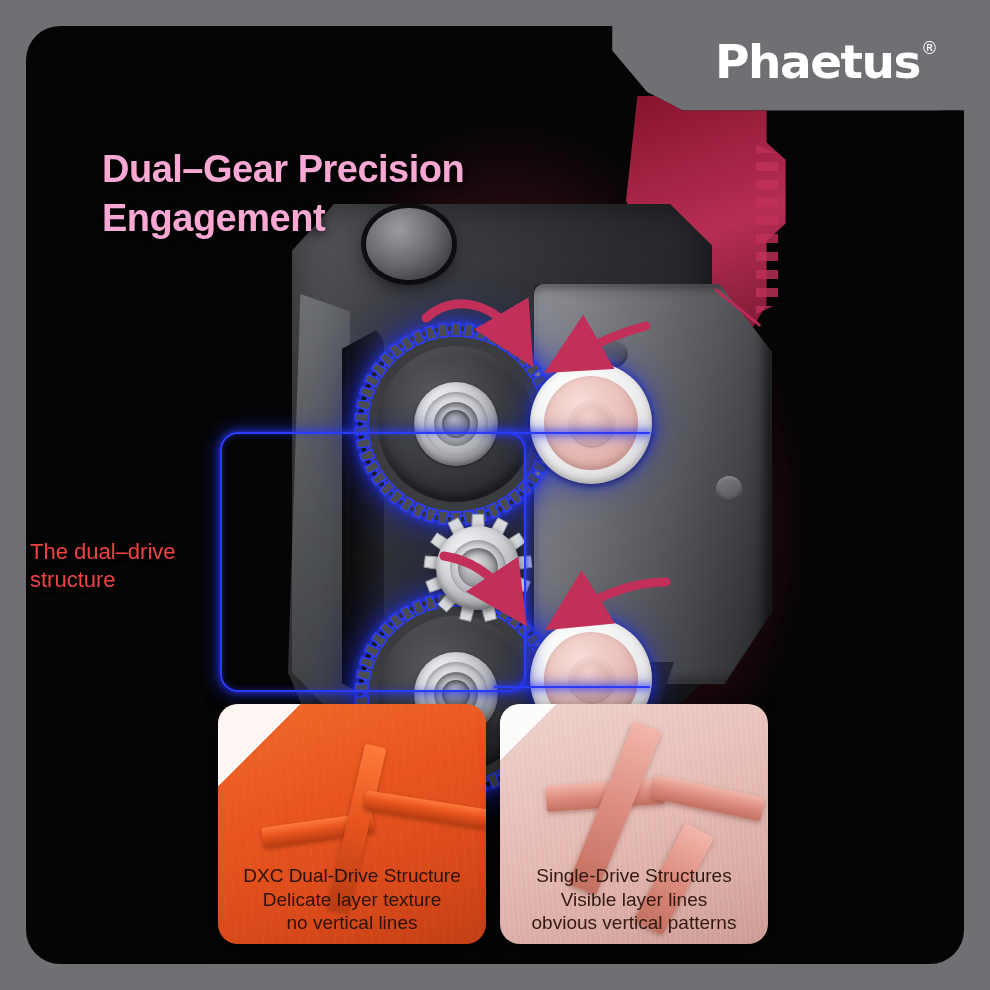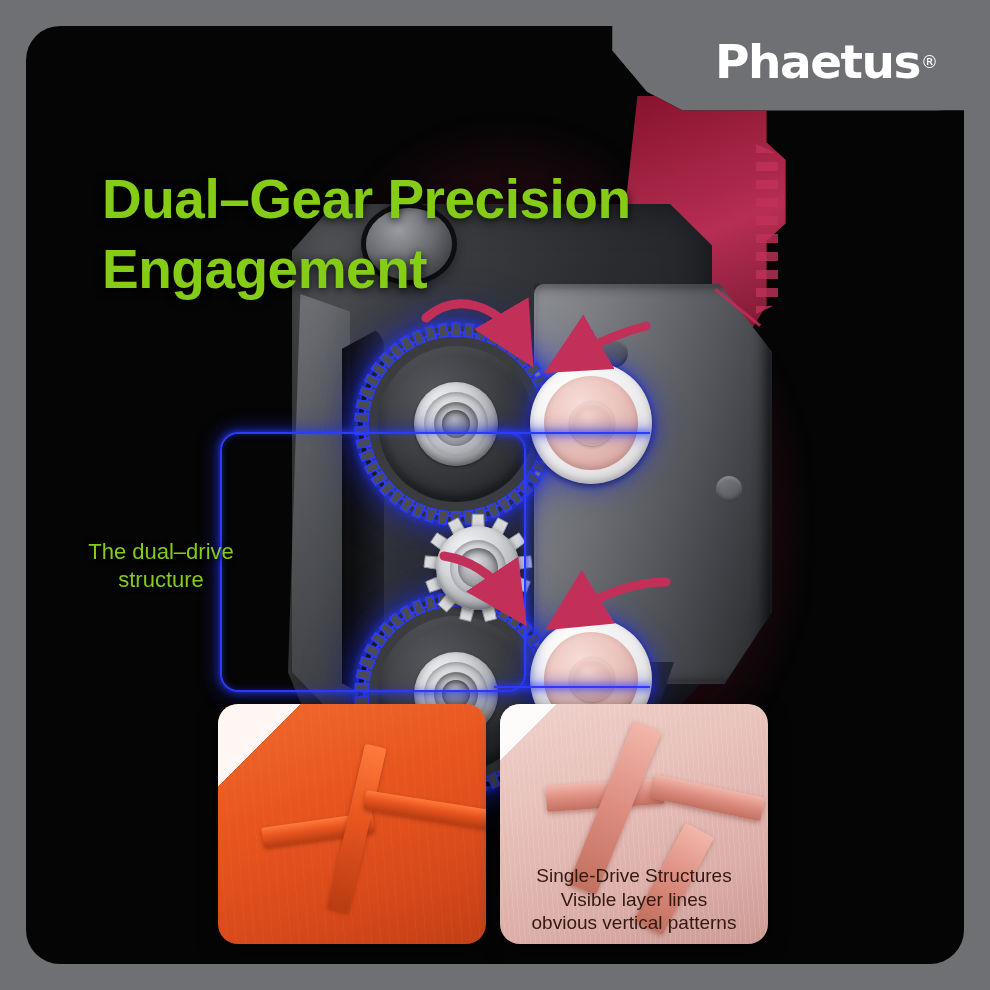--- a/index.html
+++ b/index.html
@@ -54,21 +54,21 @@
     border-top-left-radius: 26px;
     pointer-events: none;
   }
 
   
   .logo {
     position: absolute;
     right: 52px;
     top: 38px;
     display: flex;
-    align-items: center;
+    align-items: flex-start;
     z-index: 60;
   }
   .logo-word {
     font-family: "DejaVu Sans", sans-serif;
     font-weight: 700;
     font-size: 47px;
     letter-spacing: -1.5px;
     color: #ffffff;
     line-height: 1;
   }
@@ -81,29 +81,28 @@
     margin-top: 2px;
   }
 
   
   .headline {
     position: absolute;
     left: 76px;
     top: 119px;
     width: 660px;
     z-index: 55;
-    color: #84cc16;
+    color: #f9a8d4;
     font-family: "Liberation Sans", sans-serif;
     font-weight: 700;
-    font-size: 55px;
+    font-size: 38px;
     line-height: 1.28;
     letter-spacing: -0.5px;
     white-space: pre-line;
     text-shadow: 0 2px 10px rgba(0,0,0,.85);
-    margin-top: 19px;
   }
 
   
   .product {
     position: absolute;
     left: 0;
     top: 0;
     width: 938px;
     height: 938px;
     z-index: 10;
@@ -371,25 +370,24 @@
     height: 2px;
     background: #2b3bff;
     box-shadow: 0 0 6px 1px rgba(43,59,255,.8), 0 0 14px 4px rgba(30,44,210,.40);
     z-index: 40;
   }
   .lead-top  { left: 468px; top: 406px; width: 156px; }
   .lead-bot  { left: 468px; top: 660px; width: 156px; }
 
   .annot-label {
     position: absolute;
-    left: 24px;
+    left: 4px;
     top: 512px;
     width: 222px;
-    text-align: center;
-    color: #84cc16;
+    color: #ef4444;
     font-family: "Liberation Sans", sans-serif;
     font-size: 22px;
     font-weight: 400;
     line-height: 1.28;
     white-space: pre-line;
     z-index: 45;
     text-shadow: 0 1px 6px rgba(0,0,0,.9);
   }
 
   
@@ -664,20 +662,23 @@
 
     <div class="annot-label">The dual–drive
 structure</div>
 
     <div class="inset inset-left">
       <div class="photo"></div>
       <div class="layerlines"></div>
       <div class="rib" style="left:44px;  top:116px; width:112px; height:20px; transform:rotate(-8deg);"></div>
       <div class="rib" style="left:128px; top:40px;  width:22px;  height:168px; transform:rotate(13deg);"></div>
       <div class="rib" style="left:146px; top:96px;  width:126px; height:19px; transform:rotate(9deg);"></div>
+      <div class="caption">DXC Dual-Drive Structure
+Delicate layer texture
+no vertical lines</div>
     </div>
 
     <div class="inset inset-right">
       <div class="photo"></div>
       <div class="layerlines"></div>
       <div class="rib" style="left:46px;  top:78px;  width:118px; height:26px; transform:rotate(-4deg);"></div>
       <div class="rib" style="left:100px; top:16px;  width:30px;  height:176px; transform:rotate(22deg);"></div>
       <div class="rib" style="left:152px; top:82px;  width:112px; height:24px; transform:rotate(12deg);"></div>
       <div class="rib" style="left:158px; top:120px; width:32px;  height:110px; transform:rotate(28deg);"></div>
       <div class="caption">Single-Drive Structures

